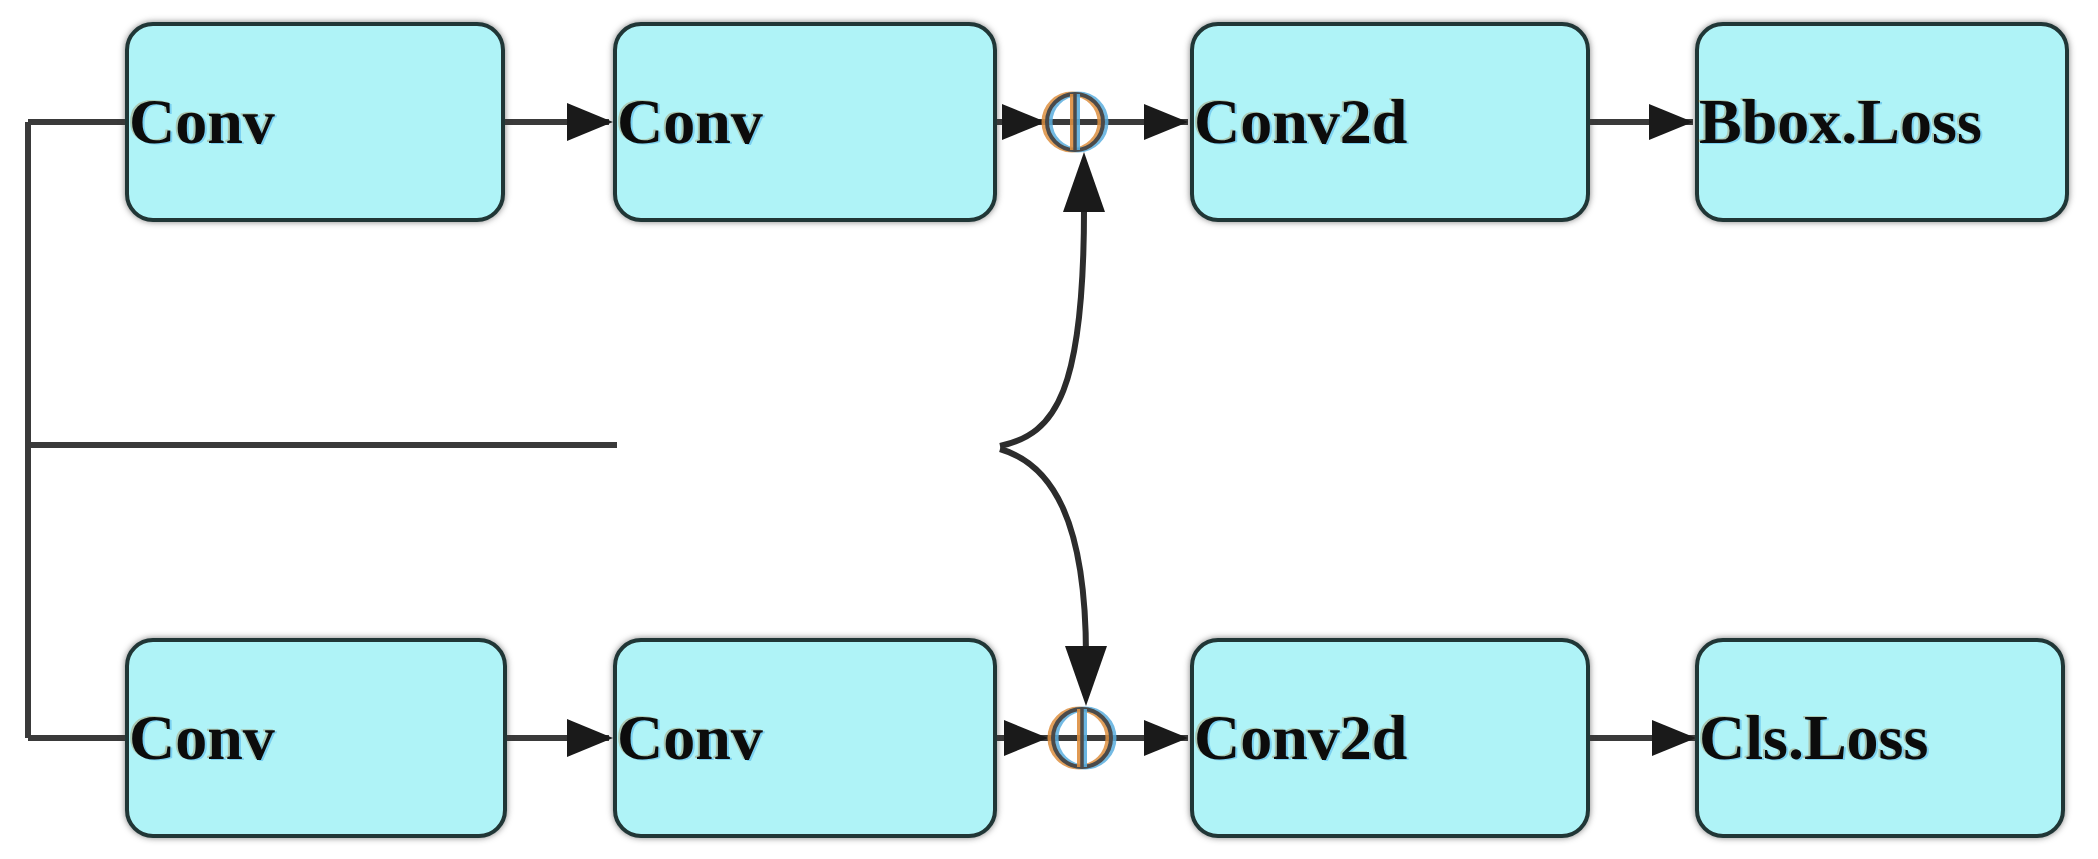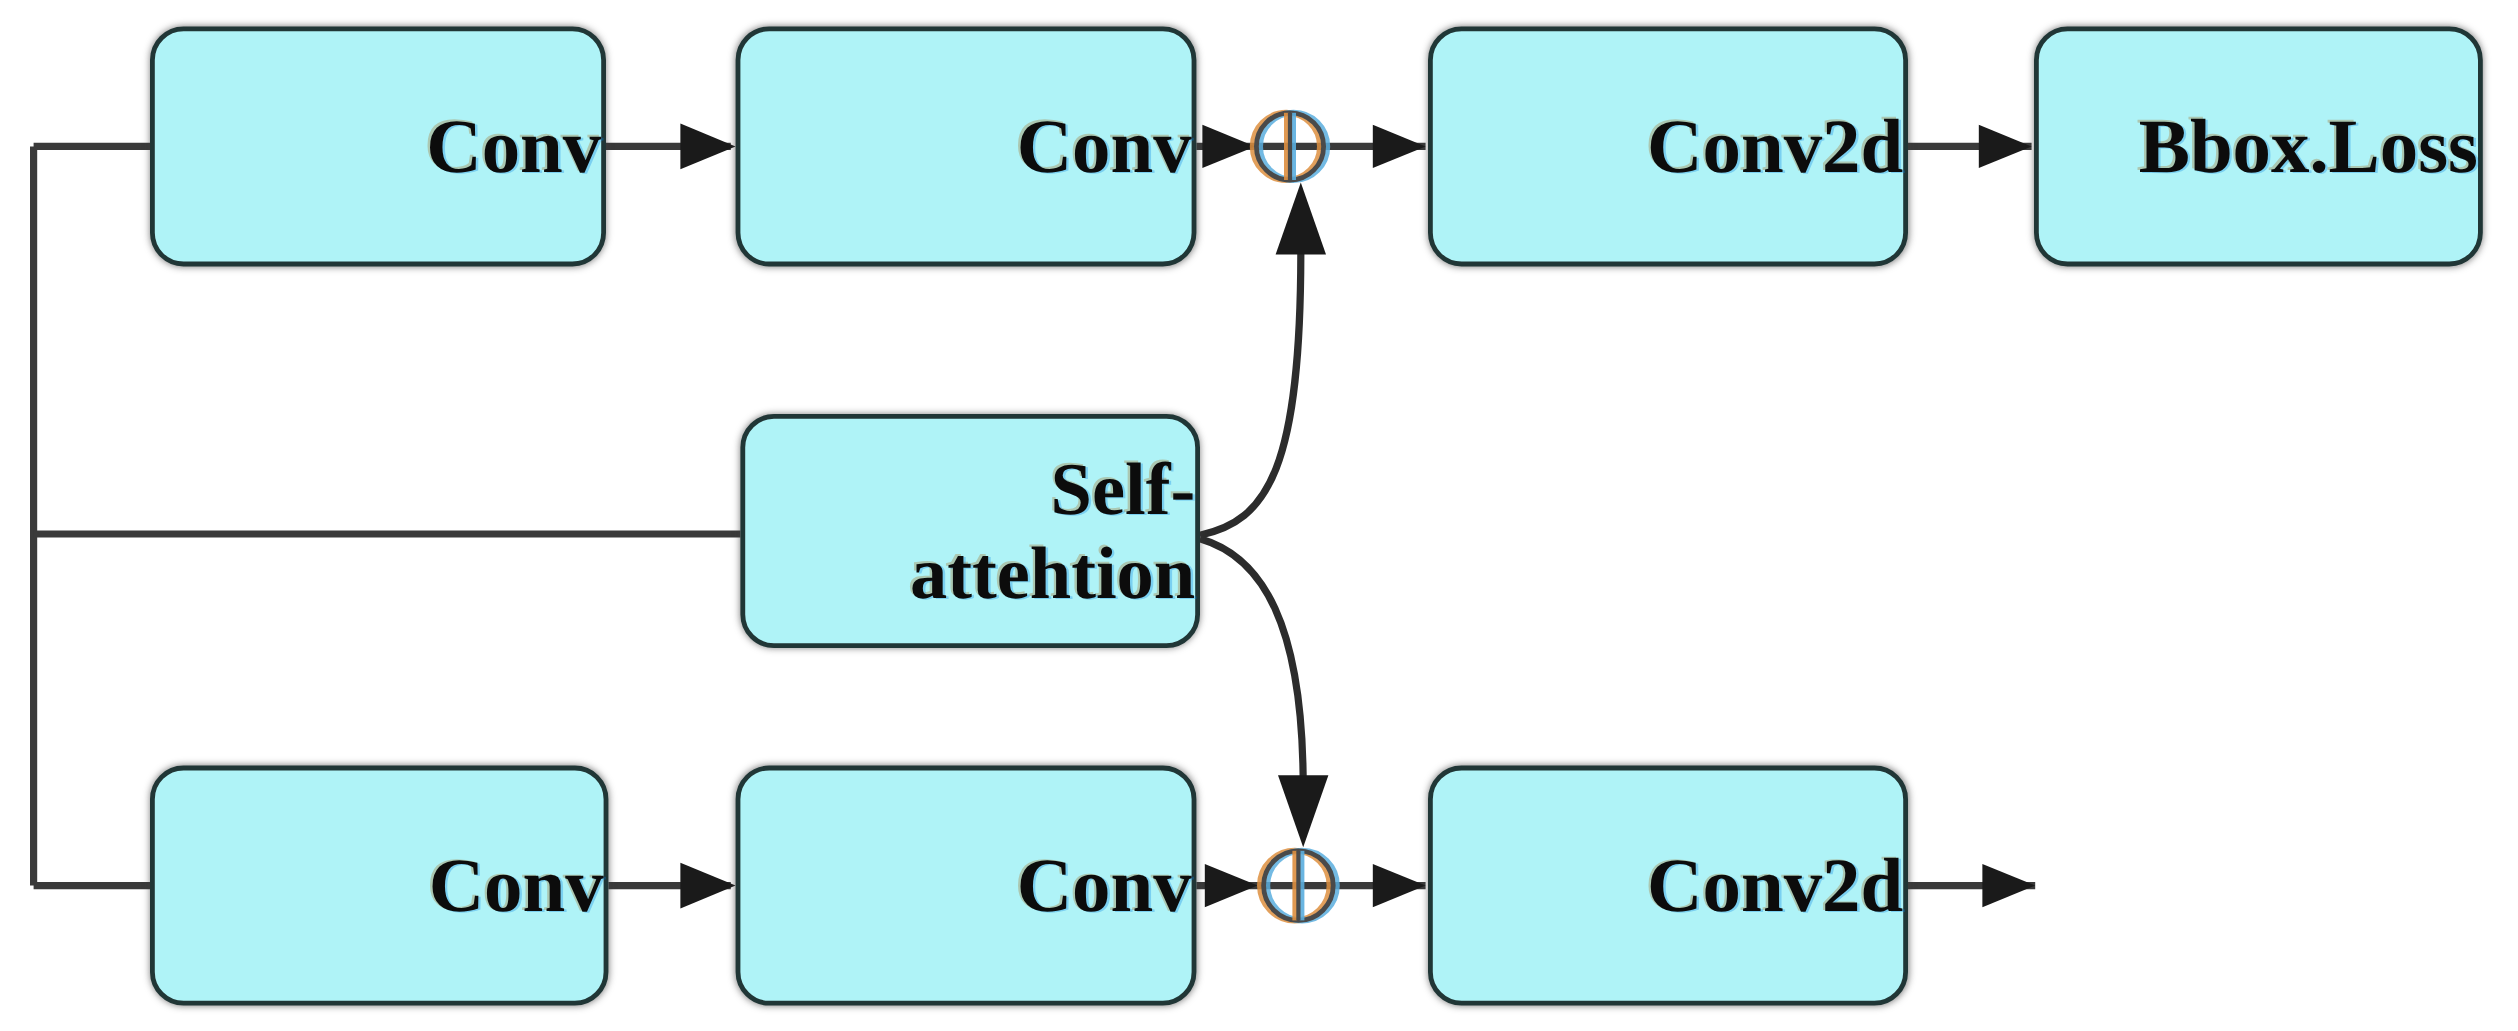--- a/index.html
+++ b/index.html
@@ -12,21 +12,21 @@
   }
   .wires{position:absolute;left:0;top:0;}
   .node{
     position:absolute;
     box-sizing:border-box;
     background:#aff3f7;
     border:4px solid #203636;
     border-radius:28px;
     display:flex;
     flex-direction:column;
-    align-items:flex-end;
+    align-items:flex-start;
     justify-content:center;
     font-weight:bold;
     font-size:64px;
     line-height:72px;
     color:#0c0c0c;
     text-align:center;
     box-shadow:0 0 6px rgba(60,60,60,.65);
     text-shadow:2px 1px 0 rgba(0,130,230,.30), -2px -1px 0 rgba(160,90,0,.28);
   }
   
@@ -103,27 +103,26 @@
   </div>
   <div class="node" id="n-conv-t2">
     <span>Conv</span>
   </div>
   <div class="node" id="n-conv2d-t">
     <span>Conv2d</span>
   </div>
   <div class="node" id="n-bboxloss">
     <span>Bbox.Loss</span>
   </div>
-  <div class="node" id="n-selfatt">
-    <span>Self-</span>
-    <span>attehtion</span>
-  </div>
   <div class="node" id="n-conv-b1">
     <span>Conv</span>
   </div>
   <div class="node" id="n-conv-b2">
     <span>Conv</span>
   </div>
   <div class="node" id="n-conv2d-b">
     <span>Conv2d</span>
   </div>
+  <div class="node" id="n-clsloss">
+    <span>Cls.Loss</span>
+  </div>
 
 </div>
 
 </body></html>

